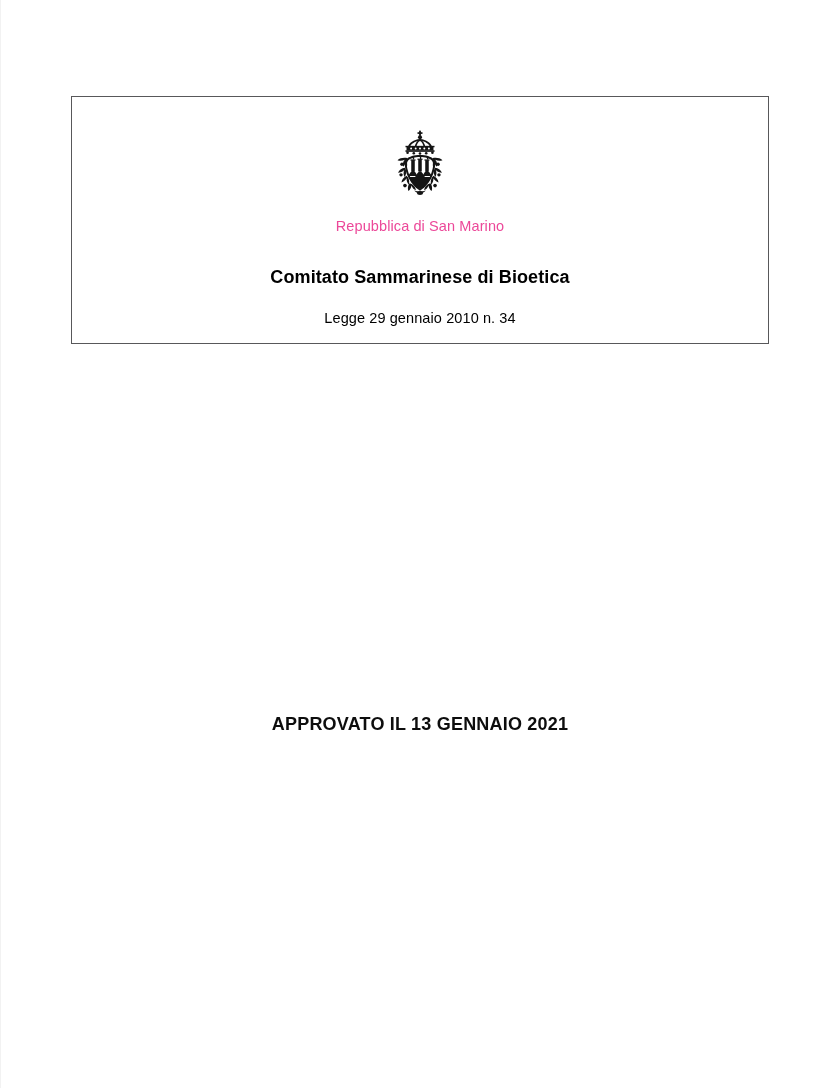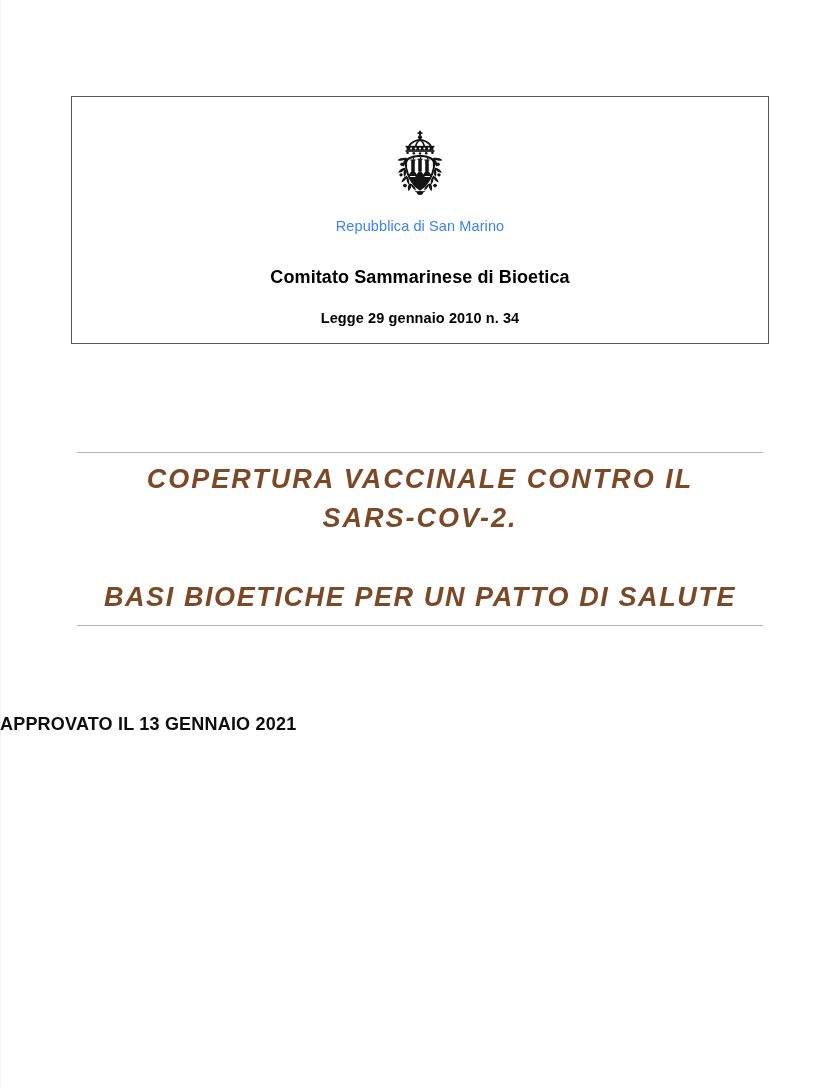--- a/index.html
+++ b/index.html
@@ -51,35 +51,35 @@
     width: 66px;
     height: 68px;
     display: block;
   }
 
   .header-line-1 {
     margin-top: 20px;
     font-size: 14.5px;
     font-weight: 400;
     letter-spacing: 0.1px;
-    color: #3b82f6;
+    color: #ec4899;
     line-height: 1.2;
   }
   .header-line-2 {
     margin-top: 32px;
     font-size: 18px;
     font-weight: 700;
     letter-spacing: 0.1px;
     color: #000000;
     line-height: 1.2;
   }
   .header-line-3 {
     margin-top: 21px;
     font-size: 14.5px;
-    font-weight: 700;
+    font-weight: 400;
     letter-spacing: 0.1px;
     color: #000000;
     line-height: 1.2;
   }
 
   
   .title-block {
     position: absolute;
     left: 77px;
     top: 452px;
@@ -108,21 +108,21 @@
     margin-top: 41px;
     letter-spacing: 1.6px;
   }
 
   
   .approval {
     position: absolute;
     left: 0;
     top: 714px;
     width: 840px;
-    text-align: left;
+    text-align: center;
     font-size: 18px;
     font-weight: 700;
     letter-spacing: 0.2px;
     color: #0d0d0d;
   }
 </style>
 </head>
 <body>
 
 <div class="page">
@@ -205,27 +205,16 @@
       </g>
     </svg>
 
     <div class="header-line-1">Repubblica di San Marino</div>
 
     <div class="header-line-2">Comitato Sammarinese di Bioetica</div>
 
     <div class="header-line-3">Legge 29 gennaio 2010 n. 34</div>
   </div>
 
-  <div class="title-block">
-    <div class="rule"></div>
-
-    <div class="title-lines">
-      <div class="title-line">COPERTURA VACCINALE CONTRO IL</div>
-      <div class="title-line">SARS-COV-2.</div>
-      <div class="title-line spaced">BASI BIOETICHE PER UN PATTO DI SALUTE</div>
-    </div>
-
-    <div class="rule"></div>
-  </div>
 
   <div class="approval">APPROVATO IL 13 GENNAIO 2021</div>
 
 </div>
 
 </body></html>

